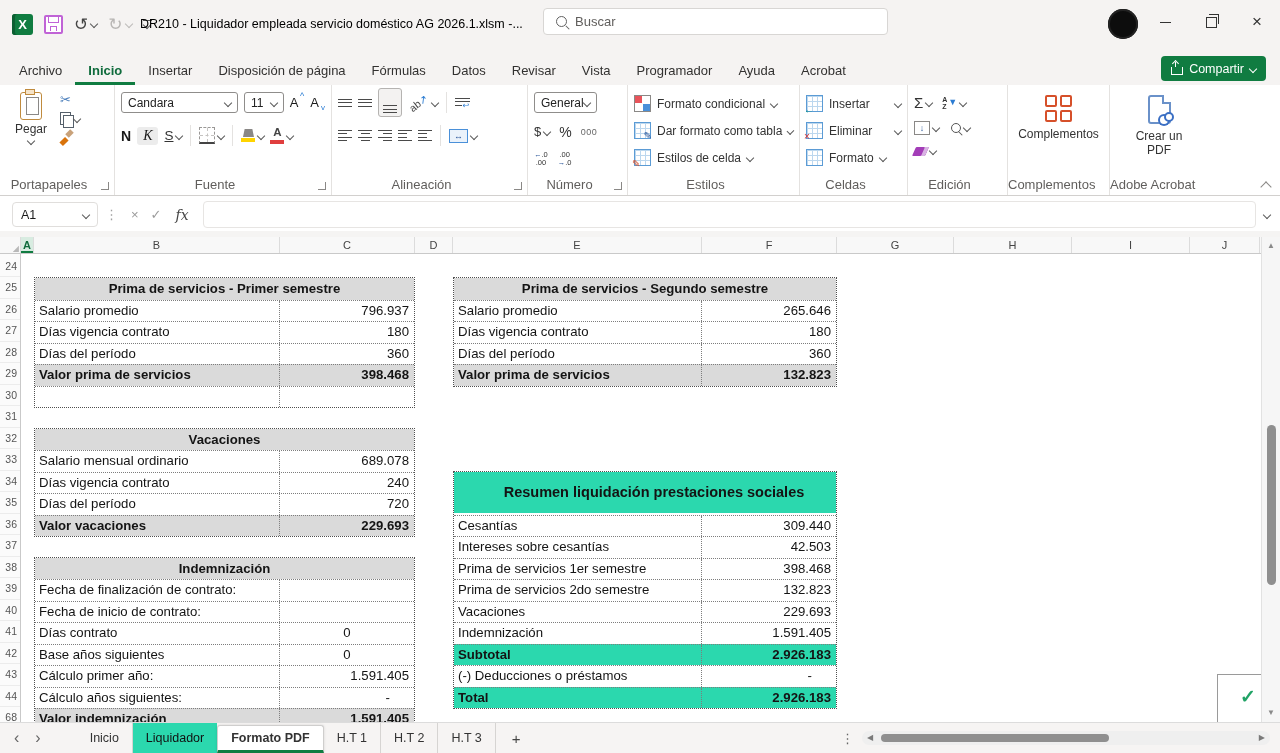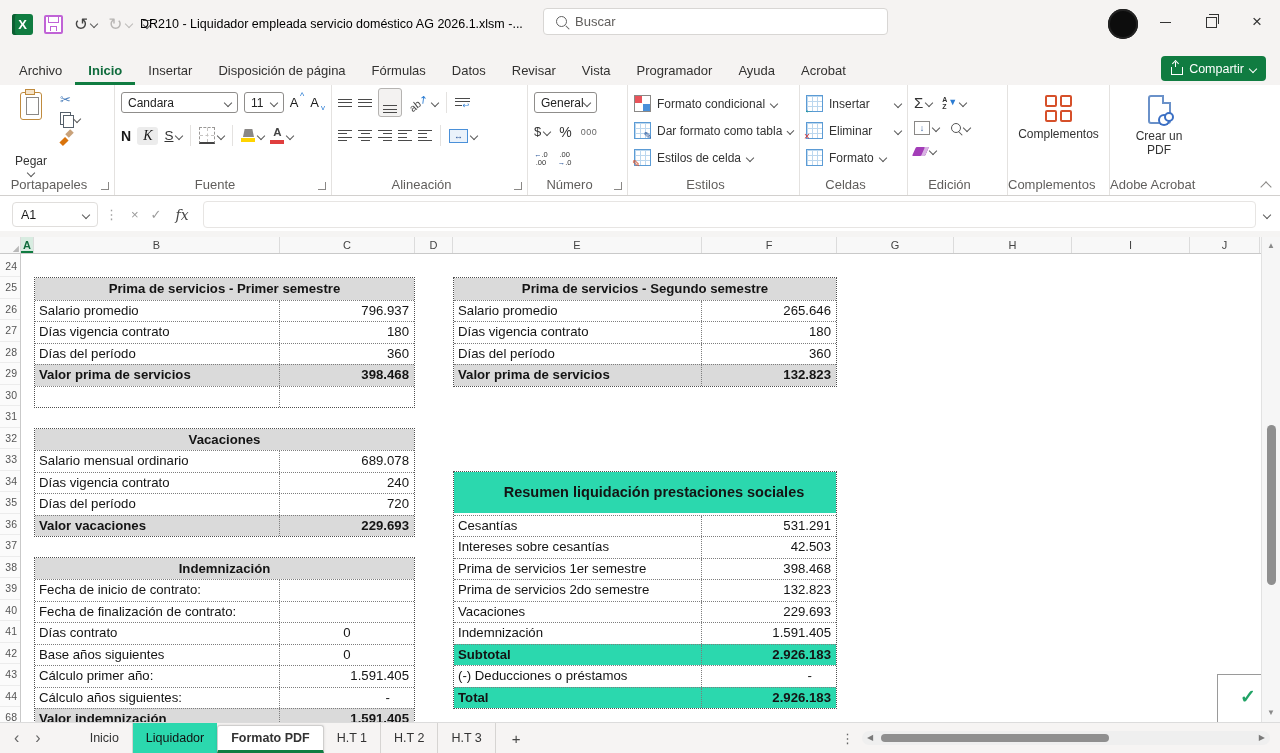--- a/index.html
+++ b/index.html
@@ -56,21 +56,21 @@
   .vsep{width:1px;height:21px;background:#e4e2e0;margin:0 2px;flex:none;}
   .combo{border:1px solid #8f8d8b;border-radius:3px;background:#fff;display:flex;align-items:center;
          justify-content:space-between;padding:0 6px;font-size:12px;height:21px;box-sizing:border-box;color:#222;}
   .btn{display:inline-flex;align-items:center;gap:3px;color:#333;}
   .pressed{background:#ececec;border-radius:3px;padding:1px 6px;}
   
   .pegarbtn{width:50px;display:flex;flex-direction:column;align-items:center;gap:2px;margin-top:2px;float:left;}
   .clip{width:20px;height:26px;border:1.8px solid #c08b3e;border-radius:3px;position:relative;background:#fff;}
   .clip::before{content:"";position:absolute;left:4px;top:-4px;width:8px;height:4px;border:1.5px solid #c08b3e;background:#f5e3c8;}
   .clip::after{content:"";position:absolute;left:5px;top:4px;width:11px;height:16px;border:1.2px solid #8a8886;background:#fff;}
-  .plabel{font-size:12px;color:#333;margin-top:32px;}
+  .plabel{font-size:12px;color:#333;}
   .clipcol{margin-left:54px;display:flex;flex-direction:column;gap:6px;padding-top:3px;}
   .cuticon{font-size:13px;color:#4a7ebb;line-height:1;}
   .copyicon{width:9px;height:11px;border:1.3px solid #55606b;background:#fff;position:relative;display:inline-block;}
   .copyicon::before{content:"";position:absolute;left:2px;top:2px;width:9px;height:11px;border:1.3px solid #55606b;background:#fff;}
   .paint{width:13px;height:13px;position:relative;display:inline-block;}
   .paint::before{content:"";position:absolute;right:0;top:0;width:7px;height:5px;background:#c9a27a;transform:rotate(-45deg);}
   .paint::after{content:"";position:absolute;left:0;bottom:0;width:8px;height:5px;background:#d9730b;transform:rotate(-45deg);}
   
   .bN{font-weight:800;font-size:14px;}
   .bK{font-style:italic;font-family:"Liberation Serif",serif;font-size:14px;}
@@ -634,25 +634,25 @@
           <span class="xt-val" style="width: 135px;">720</span>
         </div>
         <div class="xt-r total">
           <span class="xt-label">Valor vacaciones</span>
           <span class="xt-val" style="width: 135px;">229.693</span>
         </div>
       </div>
       <div class="xtable" style="left: 13px; top: 302.5px; width: 381px;">
         <div class="xt-h">Indemnización</div>
         <div class="xt-r">
+          <span class="xt-label">Fecha de finalización de contrato:</span>
+          <span class="xt-val" style="width: 135px;"></span>
+        </div>
+        <div class="xt-r">
           <span class="xt-label">Fecha de inicio de contrato:</span>
-          <span class="xt-val" style="width: 135px;"></span>
-        </div>
-        <div class="xt-r">
-          <span class="xt-label">Fecha de finalización de contrato:</span>
           <span class="xt-val" style="width: 135px;"></span>
         </div>
         <div class="xt-r">
           <span class="xt-label">Días contrato</span>
           <span class="xt-val center" style="width: 135px;">0</span>
         </div>
         <div class="xt-r">
           <span class="xt-label">Base años siguientes</span>
           <span class="xt-val center" style="width: 135px;">0</span>
         </div>
@@ -666,21 +666,21 @@
         </div>
         <div class="xt-r total">
           <span class="xt-label">Valor indemnización</span>
           <span class="xt-val" style="width: 135px;">1.591.405</span>
         </div>
       </div>
       <div class="xtable" style="left: 432px; top: 216.5px; width: 384px;">
         <div class="xt-h teal">Resumen liquidación prestaciones sociales</div>
         <div class="xt-r">
           <span class="xt-label">Cesantías</span>
-          <span class="xt-val" style="width: 135px;">531.291</span>
+          <span class="xt-val" style="width: 135px;">309.440</span>
         </div>
         <div class="xt-r">
           <span class="xt-label">Intereses sobre cesantías</span>
           <span class="xt-val" style="width: 135px;">42.503</span>
         </div>
         <div class="xt-r">
           <span class="xt-label">Prima de servicios 1er semestre</span>
           <span class="xt-val" style="width: 135px;">398.468</span>
         </div>
         <div class="xt-r">

